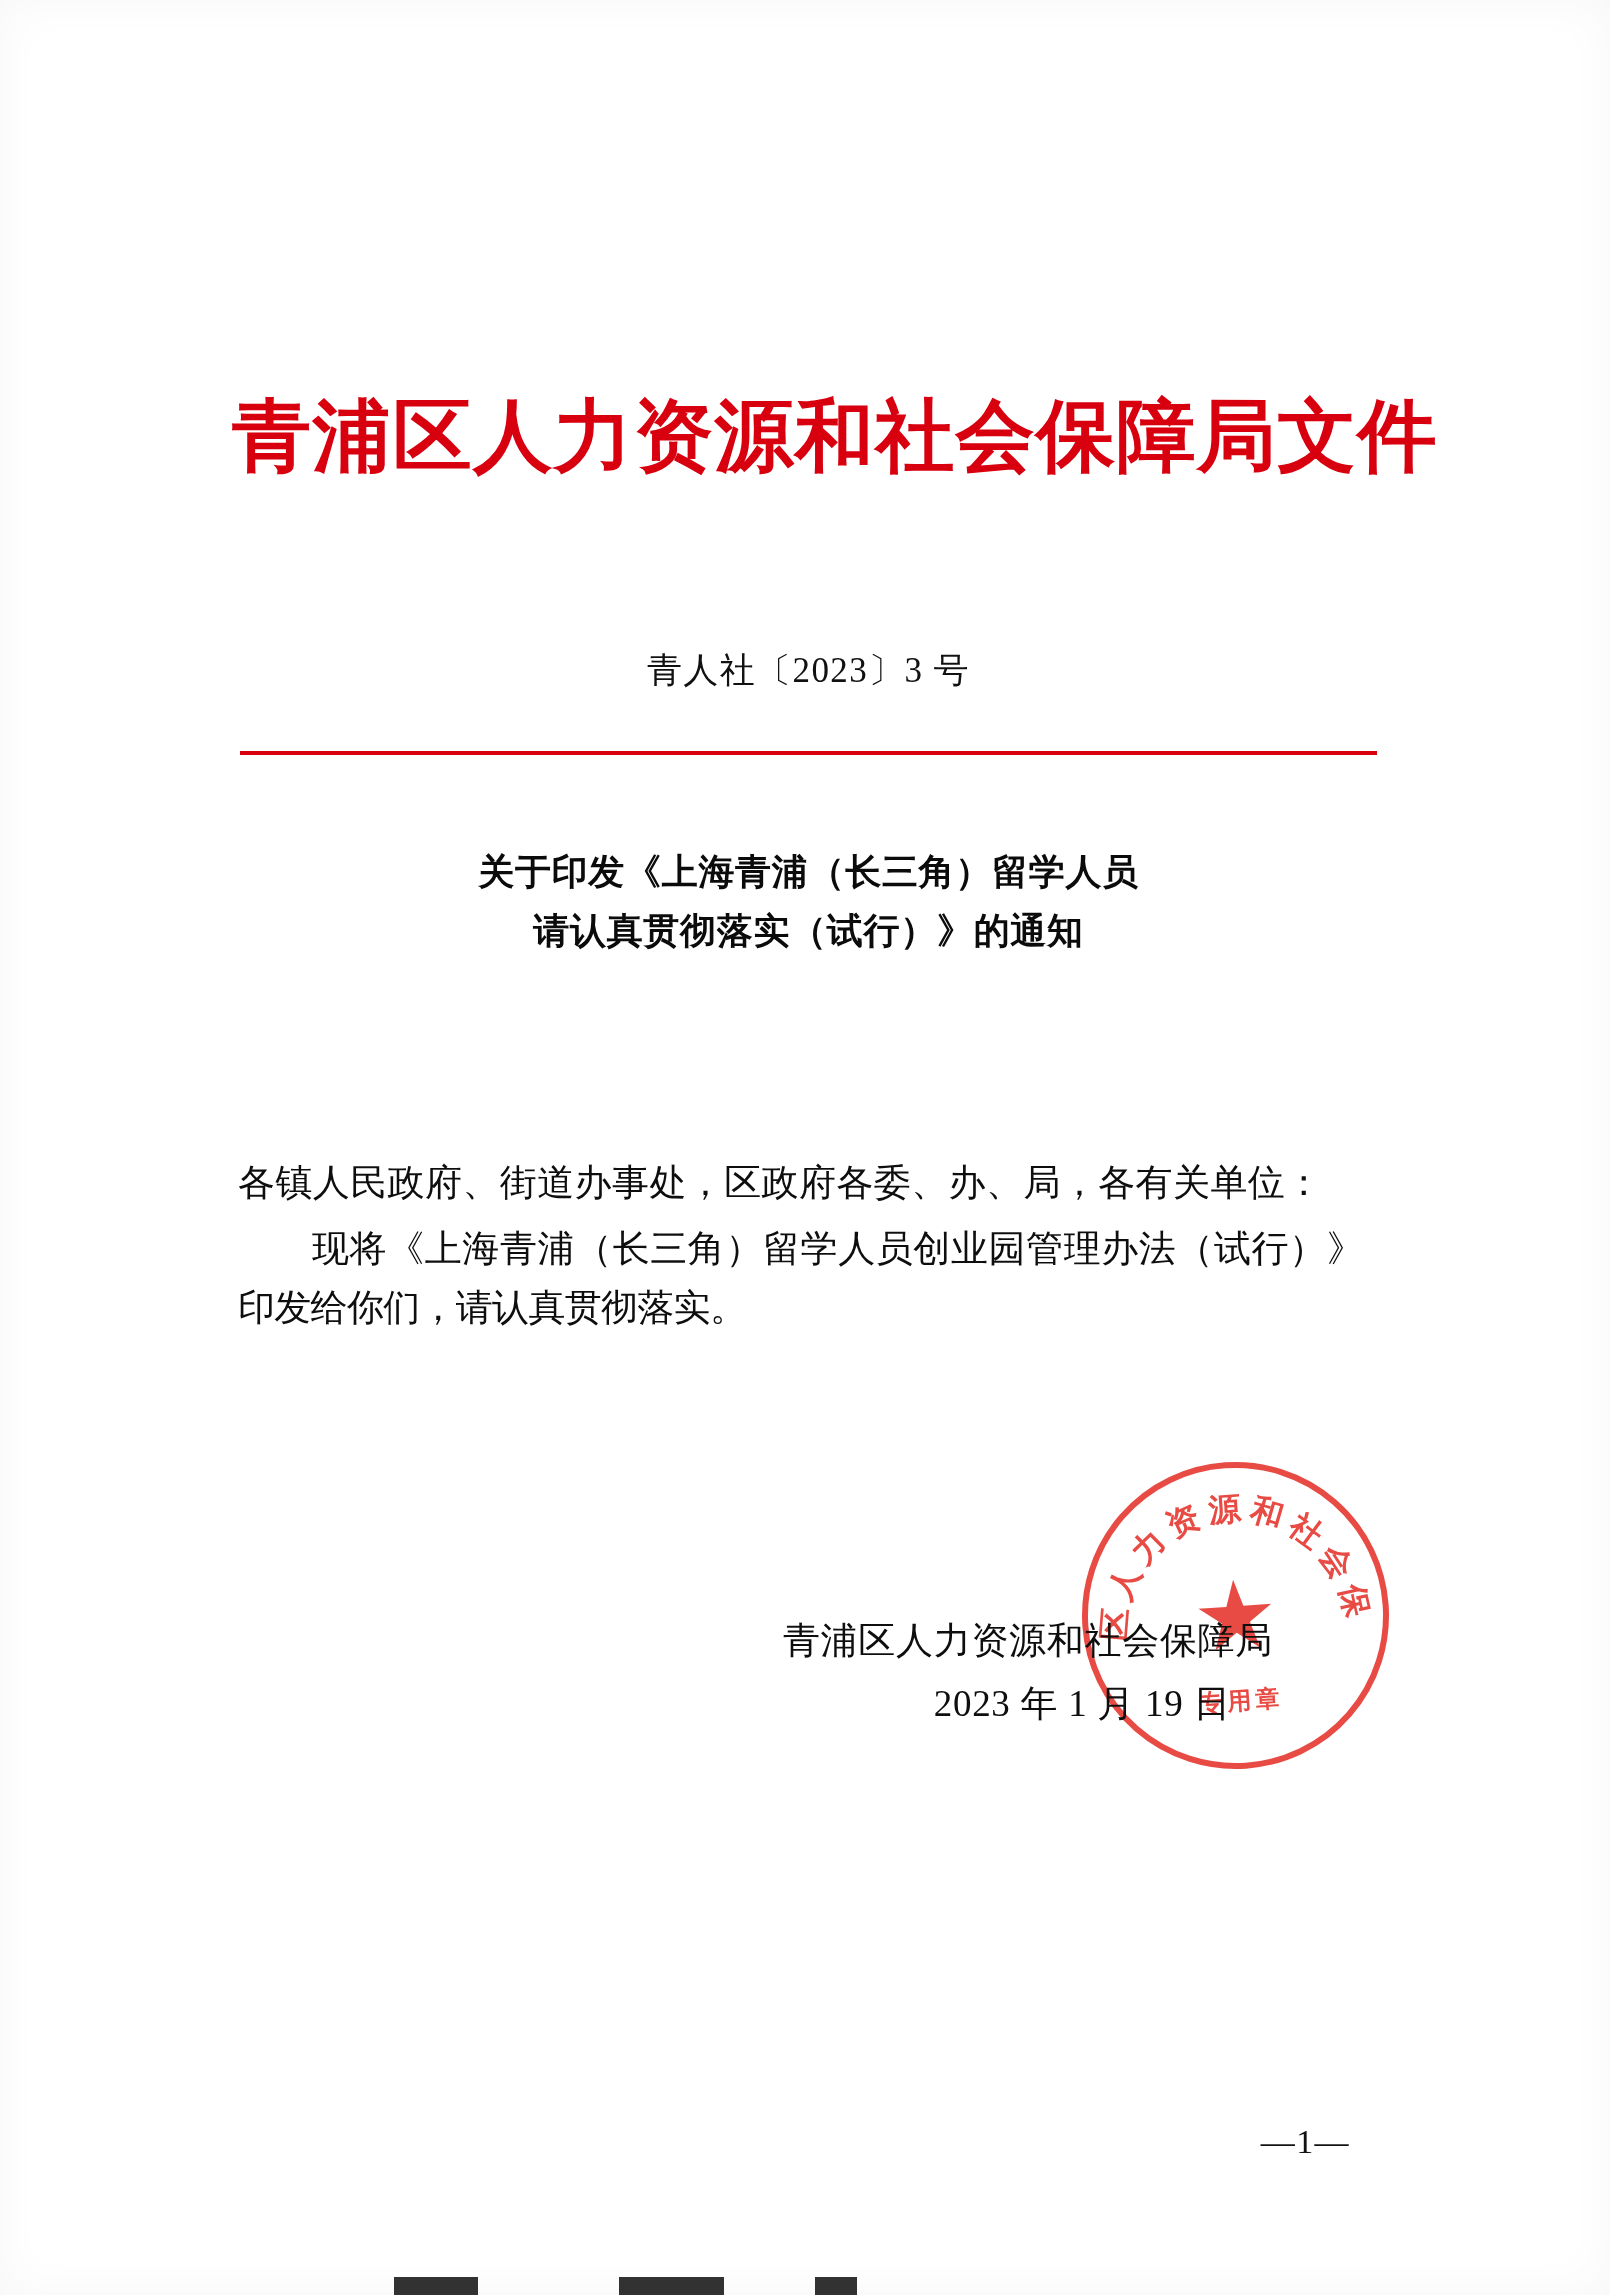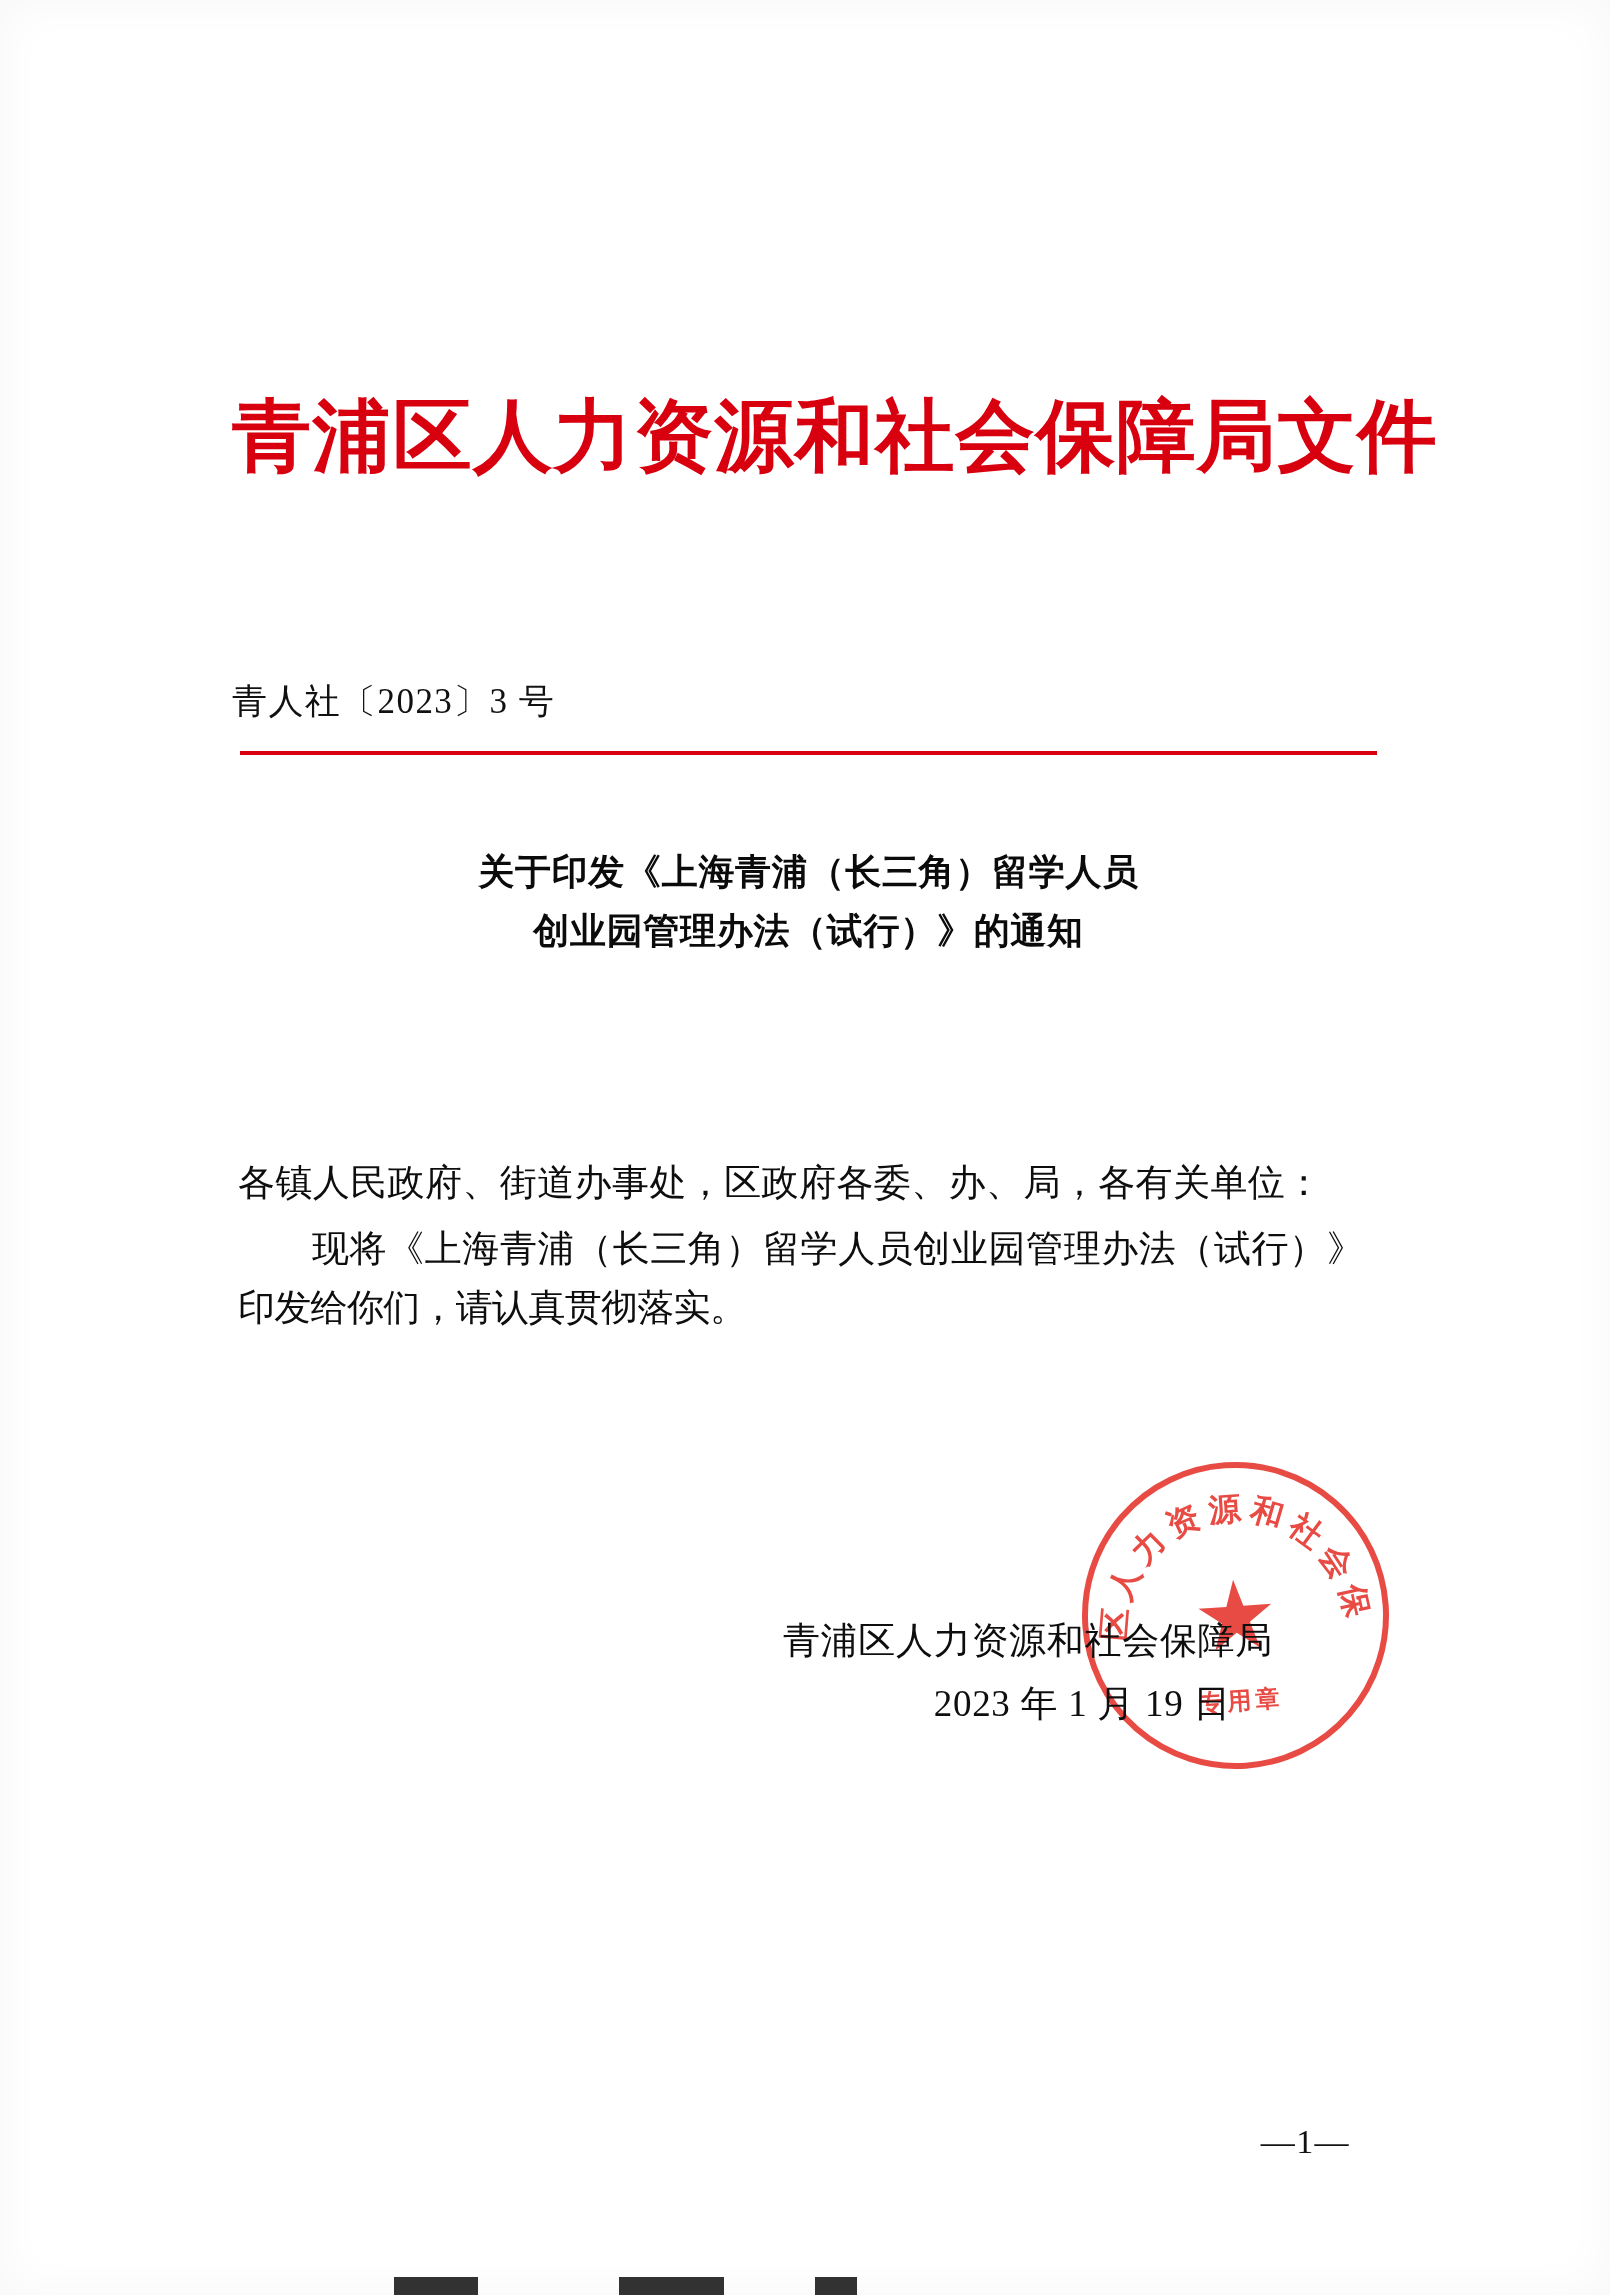--- a/index.html
+++ b/index.html
@@ -51,24 +51,24 @@
     letter-spacing: 1.4px;
     line-height: 1.1;
     white-space: nowrap;
   }
 
   .doc-number {
     position: absolute;
     left: 0;
     top: 647px;
     width: 1153px;
+    text-align: center;
     font-size: 35px;
     color: #111;
     letter-spacing: 1.4px;
-    margin-top: 31px;
   }
 
   .red-rule {
     position: absolute;
     left: 8.4px;
     top: 751px;
     width: 1137px;
     height: 3.5px;
     background: #d8000f;
   }
@@ -212,21 +212,21 @@
     <div class="masthead">
       <div class="masthead-title">青浦区人力资源和社会保障局文件</div>
     </div>
 
     <div class="doc-number">青人社〔2023〕3 号</div>
 
     <div class="red-rule"></div>
 
     <div class="doc-title">
       <span class="line">关于印发《上海青浦（长三角）留学人员</span>
-      <span class="line">创业园管理办法（试行）》的通知</span>
+      <span class="line">请认真贯彻落实（试行）》的通知</span>
     </div>
 
     <div class="content">
       <p>各镇人民政府、街道办事处，区政府各委、办、局，各有关单位：</p>
       <p class="indent tight">现将《上海青浦（长三角）留学人员创业园管理办法（试行）》印发给你们，请认真贯彻落实。</p>
     </div>
 
     <div class="seal">
       <div class="seal-inner"></div>
       <svg class="seal-arc" viewBox="0 0 420 420">

